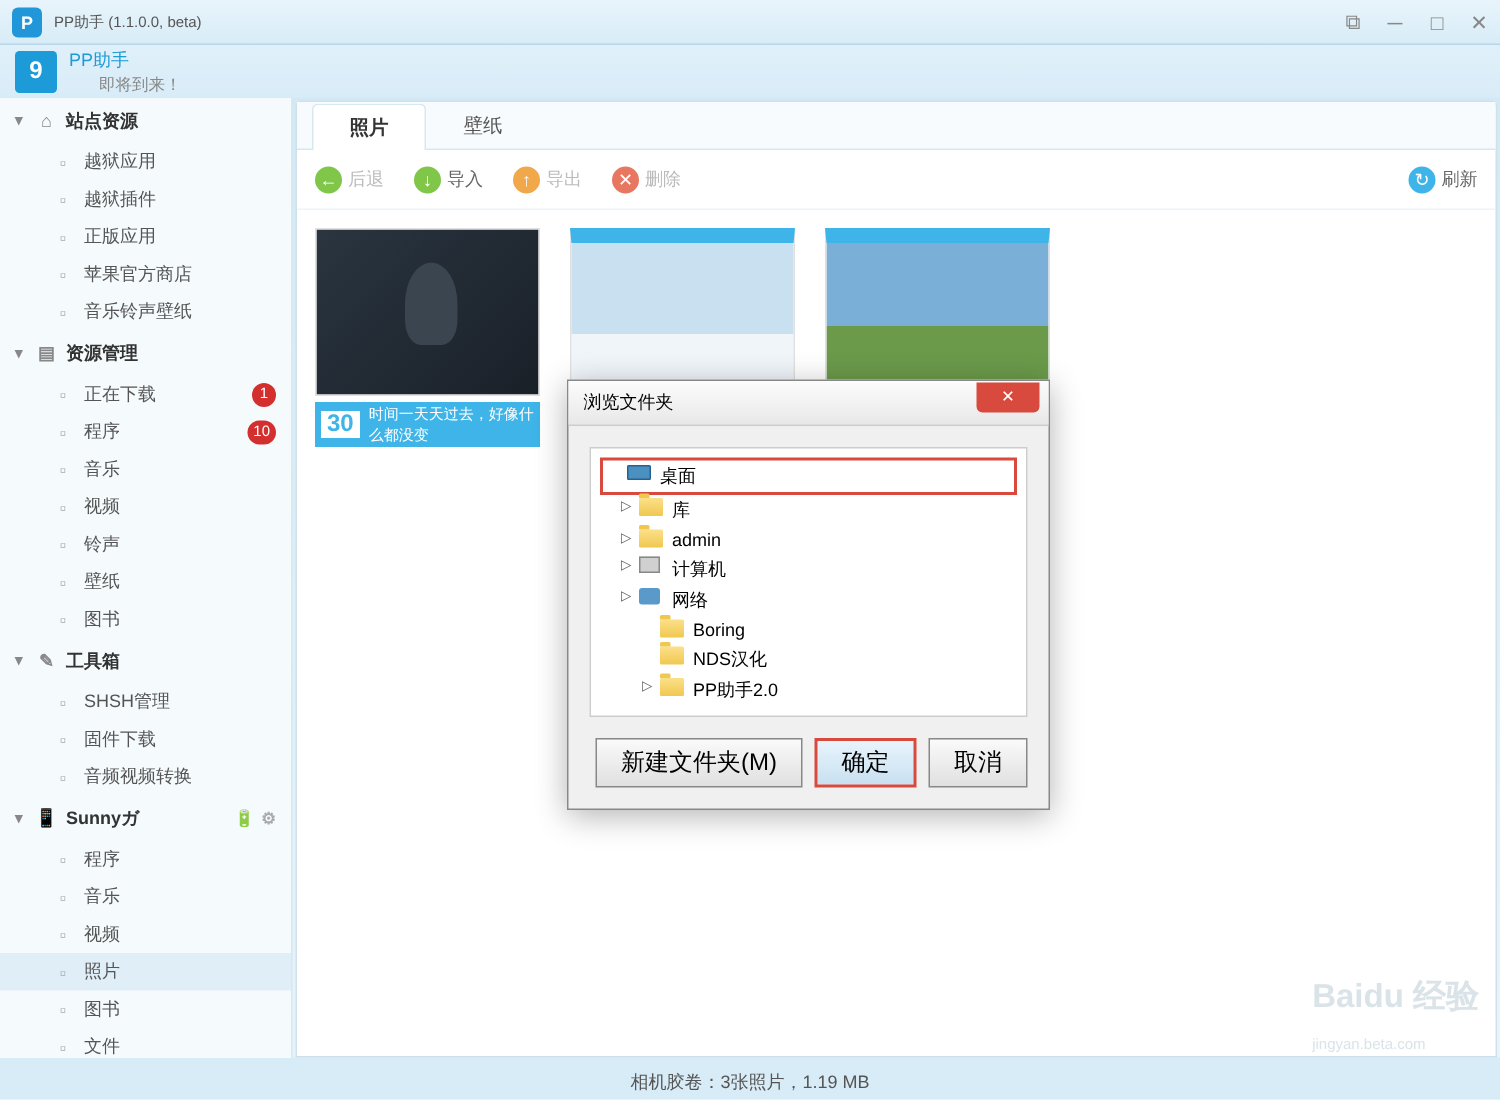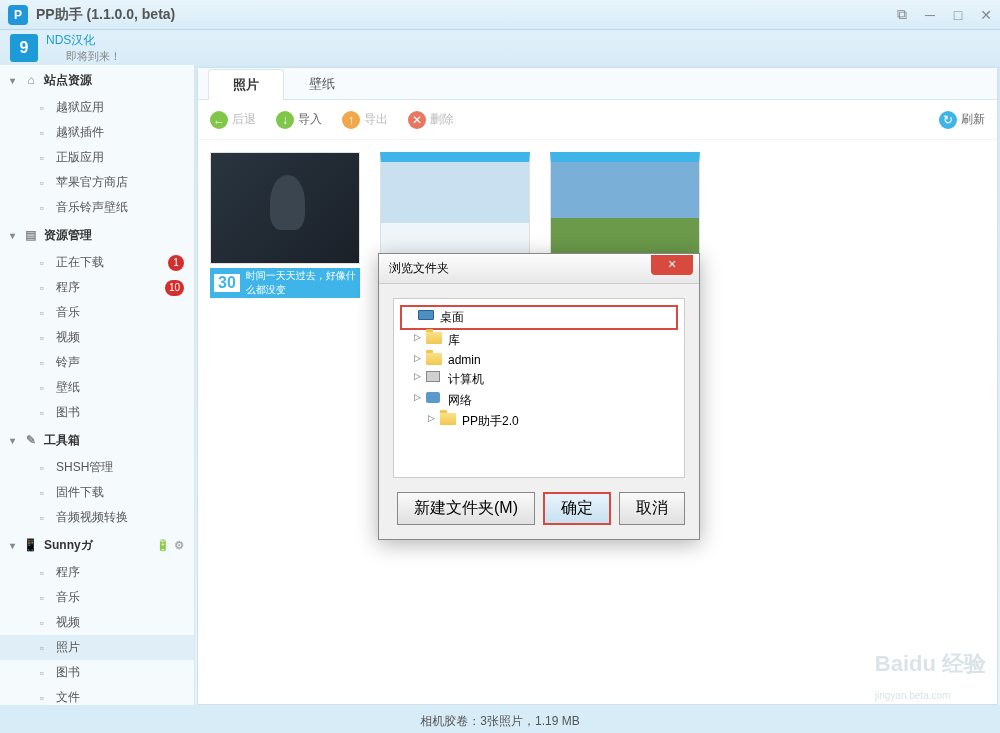--- a/index.html
+++ b/index.html
@@ -1,20 +1,20 @@
 <!DOCTYPE html>
 <html><head>
 <meta charset="utf-8">
 <style>
 * { margin: 0; padding: 0; box-sizing: border-box; font-family: "Microsoft YaHei", Arial, sans-serif; }
 body { width: 1000px; height: 733px; background: linear-gradient(to bottom, #d0e8f5, #e8f4fb); overflow: hidden; position: relative; }
 
 .titlebar { height: 30px; background: linear-gradient(to bottom, #e8f4fb, #d8ecf7); display: flex; align-items: center; padding-left: 8px; border-bottom: 1px solid #b8d8e8; }
 .titlebar .logo { width: 20px; height: 20px; background: #2196d8; border-radius: 4px; display: flex; align-items: center; justify-content: center; color: white; font-weight: bold; font-size: 12px; margin-right: 8px; }
-.titlebar .title { font-size: 14px; color: #555; font-weight: bold; }
+.titlebar .title { font-size: 10px; color: #555; }
 .titlebar .controls { margin-left: auto; display: flex; }
 .titlebar .controls .ctrl { width: 28px; height: 24px; display: flex; align-items: center; justify-content: center; color: #888; cursor: pointer; font-size: 14px; }
 
 .userbar { height: 35px; display: flex; align-items: center; padding-left: 10px; background: linear-gradient(to bottom, #e0f0fa, #d8ecf7); }
 .userbar .avatar { width: 28px; height: 28px; background: #1d9bd8; border-radius: 3px; display: flex; align-items: center; justify-content: center; color: white; font-weight: bold; }
 .userbar .names { margin-left: 8px; font-size: 12px; color: #1d9bd8; }
 .userbar .names .sub { font-size: 11px; color: #888; margin-left: 20px; }
 
 .main { display: flex; height: 640px; }
 
@@ -93,21 +93,21 @@
     <div class="ctrl">⧉</div>
     <div class="ctrl">─</div>
     <div class="ctrl">□</div>
     <div class="ctrl">✕</div>
   </div>
 </div>
 
 <div class="userbar">
   <div class="avatar">9</div>
   <div class="names">
-    <div>NDS汉化</div>
+    <div>PP助手</div>
     <div class="sub">即将到来！</div>
   </div>
 </div>
 
 <div class="main">
   <div class="sidebar" id="sidebar">
       <div class="section-header">
         <span class="arrow">▾</span>
         <span class="ico">⌂</span>
         <span>站点资源</span>
@@ -293,20 +293,30 @@
           <span class="arr">▷</span>
           <span class="fico"><span class="computer-ico"></span></span>
           <span>计算机</span>
         </div>
         <div class="node lvl2">
           <span class="arr">▷</span>
           <span class="fico"><span class="network-ico"></span></span>
           <span>网络</span>
         </div>
         <div class="node lvl3">
+          <span class="arr"></span>
+          <span class="fico"><span class="folder-ico"></span></span>
+          <span>Boring</span>
+        </div>
+        <div class="node lvl3">
+          <span class="arr"></span>
+          <span class="fico"><span class="folder-ico"></span></span>
+          <span>NDS汉化</span>
+        </div>
+        <div class="node lvl3">
           <span class="arr">▷</span>
           <span class="fico"><span class="folder-ico"></span></span>
           <span>PP助手2.0</span>
         </div>
       </div>
     <div class="dlg-buttons">
       <button>新建文件夹(M)</button>
       <button class="primary">确定</button>
       <button>取消</button>
     </div>

